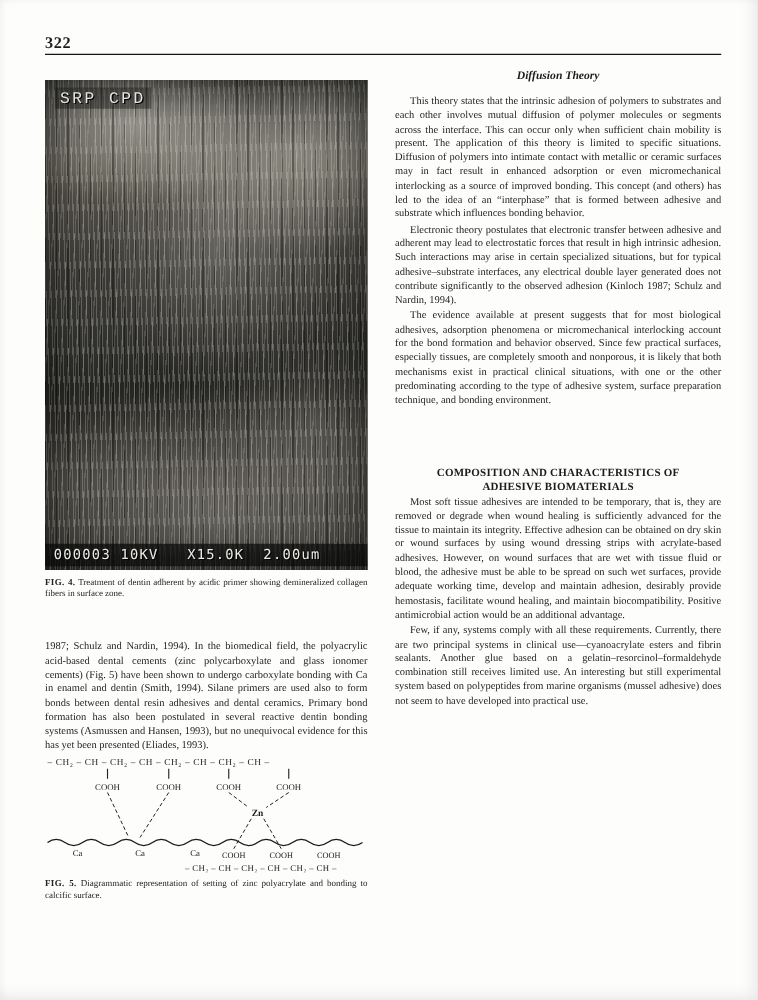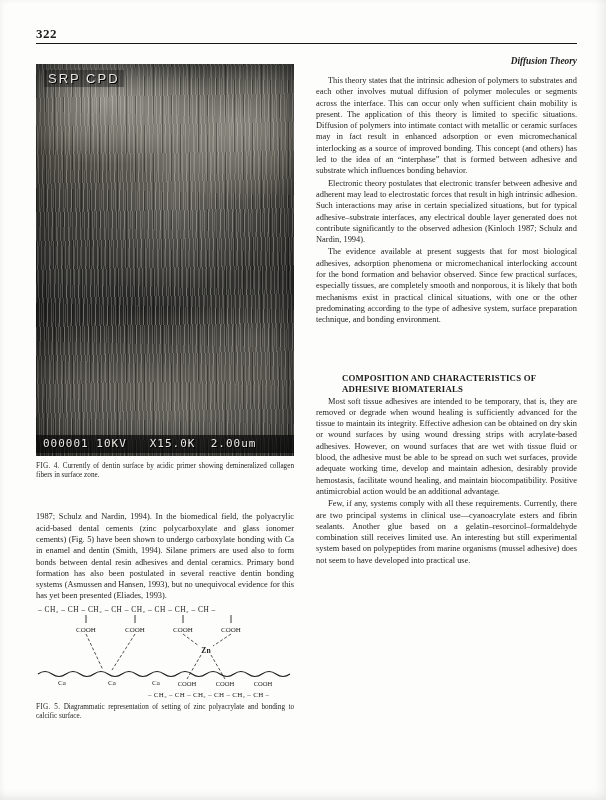--- a/index.html
+++ b/index.html
@@ -30,72 +30,72 @@
       radial-gradient(175px 115px at 78% 15%, rgba(188,186,176,0.50), rgba(0,0,0,0) 70%),
       radial-gradient(135px 170px at 55% 33%, rgba(152,150,142,0.40), rgba(0,0,0,0) 70%),
       radial-gradient(110px 95px at 14% 46%,  rgba(55,55,52,0.60),   rgba(0,0,0,0) 75%),
       radial-gradient(235px 135px at 55% 88%, rgba(150,148,138,0.45), rgba(0,0,0,0) 75%),
       radial-gradient(125px 85px at 85% 70%,  rgba(102,100,92,0.50), rgba(0,0,0,0) 75%),
       linear-gradient(180deg,#3a3a36 0%,#555249 18%,#3c3b37 40%,#242422 62%,#403e39 82%,#2b2b28 100%);
     box-shadow: inset 0 0 30px rgba(0,0,0,0.55);
   }
   .sem-label {
     position:absolute; top:6px; left:8px;
-    font-family:Liberation Sans, sans-serif; font-size:13px; letter-spacing:2px;
+    font-family:Liberation Mono, monospace; font-size:13px; letter-spacing:2px;
     color:#e6e5e0; background:rgba(15,15,14,0.40); padding:1px 4px;
     text-shadow:1px 1px 0 #000;
   }
   .sem-footer {
     position:absolute; left:0; right:0; bottom:3px; height:18px;
     background:rgba(8,8,8,0.72); color:#eceae4;
     font-family:"DejaVu Sans Mono", monospace; font-size:11px; letter-spacing:1px;
     line-height:18px; padding-left:7px; white-space:pre;
     text-shadow:1px 1px 0 #000;
   }
   
   .caption { margin-top:6px; font-size:7.2px; line-height:9.2px; text-align:justify; color:#242424; }
-  .cap-label { font-weight:normal; letter-spacing:0.3px; }
+  .cap-label { font-weight:bold; letter-spacing:0.3px; }
   .body-text { font-size:8.4px; line-height:11.3px; text-align:justify; color:#1d1d1d; }
   .indent { text-indent:12px; }
   .col-left .cont-para { margin-top:31px; }
   
   .fig5 { }
   .fig5 svg { display:block; width:258px; height:96px; }
   .fig5 text { font-family:"Liberation Serif", serif; fill:#1c1c1c; }
   .fig5-caption { margin-top:5px; }
   
-  .sec-heading { text-align:right; font-weight:bold; font-style:italic; font-size:9.3px; margin-bottom:9px; }
+  .sec-heading { text-align:center; font-weight:bold; font-style:italic; font-size:9.3px; margin-bottom:9px; }
   .sec-heading.second { margin-top:41px; }
   .col-right .body-text { margin-bottom:1px; }
   .comp-heading {
-    margin-top:47px; padding:0 26px; 
+    margin-top:47px; padding:0 26px; text-align:center;
     font-weight:bold; font-size:8.8px; line-height:11.5px; letter-spacing:0.2px;
   }
   .soft-heading { margin-top:13px; margin-bottom:10px; }
 </style>
 </head>
 <body>
 
 <div class="page">
 
   <div class="running-head">
     <span class="page-number">322</span>
   </div>
   <div class="head-rule"></div>
 
   <div class="col-left">
 
     <div class="sem">
       <span class="sem-label">SRP CPD</span>
-      <span class="sem-footer">000001 10KV   X15.0K  2.00um</span>
+      <span class="sem-footer">000003 10KV   X15.0K  2.00um</span>
     </div>
 
     <p class="caption">
       <span class="cap-label">FIG. 4.</span>
-      <span>Currently of dentin surface by acidic primer showing demineralized collagen fibers in surface zone.</span>
+      <span>Treatment of dentin adherent by acidic primer showing demineralized collagen fibers in surface zone.</span>
     </p>
 
     <p class="body-text cont-para">1987; Schulz and Nardin, 1994). In the biomedical field, the polyacrylic acid-based dental cements (zinc polycarboxylate and glass ionomer cements) (Fig. 5) have been shown to undergo carboxylate bonding with Ca in enamel and dentin (Smith, 1994). Silane primers are used also to form bonds between dental resin adhesives and dental ceramics. Primary bond formation has also been postulated in several reactive dentin bonding systems (Asmussen and Hansen, 1993), but no unequivocal evidence for this has yet been presented (Eliades, 1993).</p>
 
     <div class="fig5">
       <svg viewBox="0 0 258 96">
 
         <text x="2" y="10" font-size="7.4" letter-spacing="0.5">– CH₂ – CH – CH₂ – CH – CH₂ – CH – CH₂ – CH –</text>
 
         <g stroke="#222" stroke-width="0.9">

